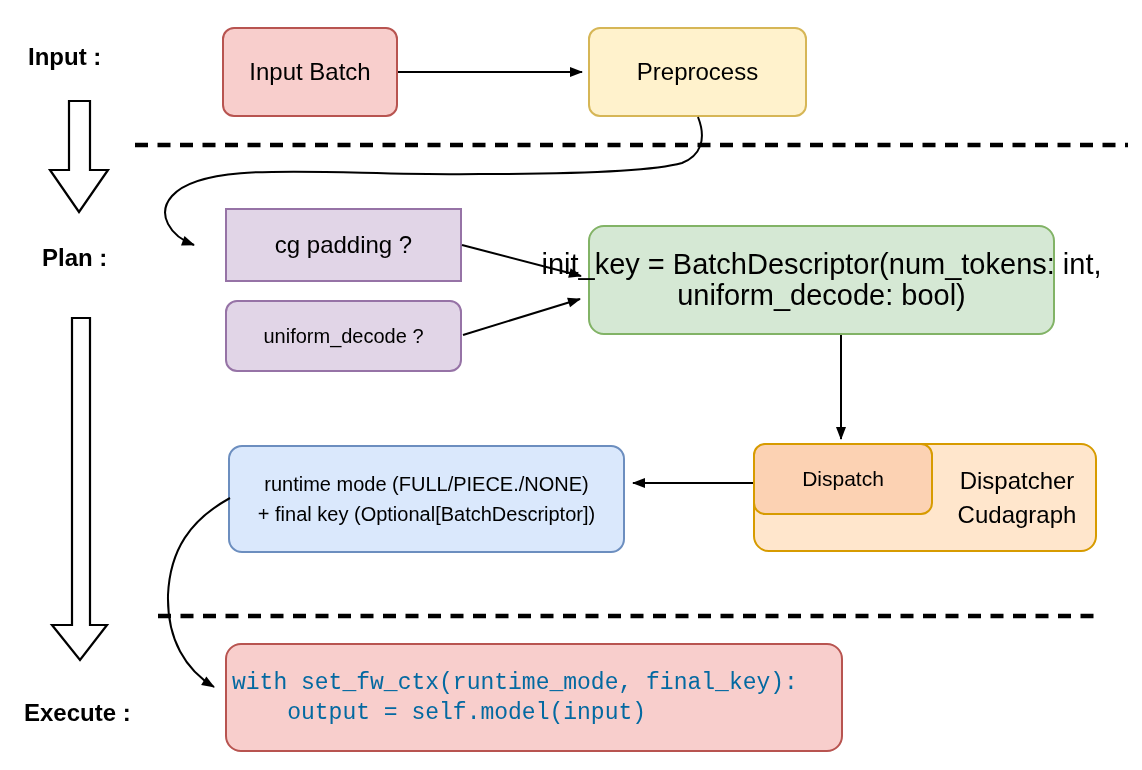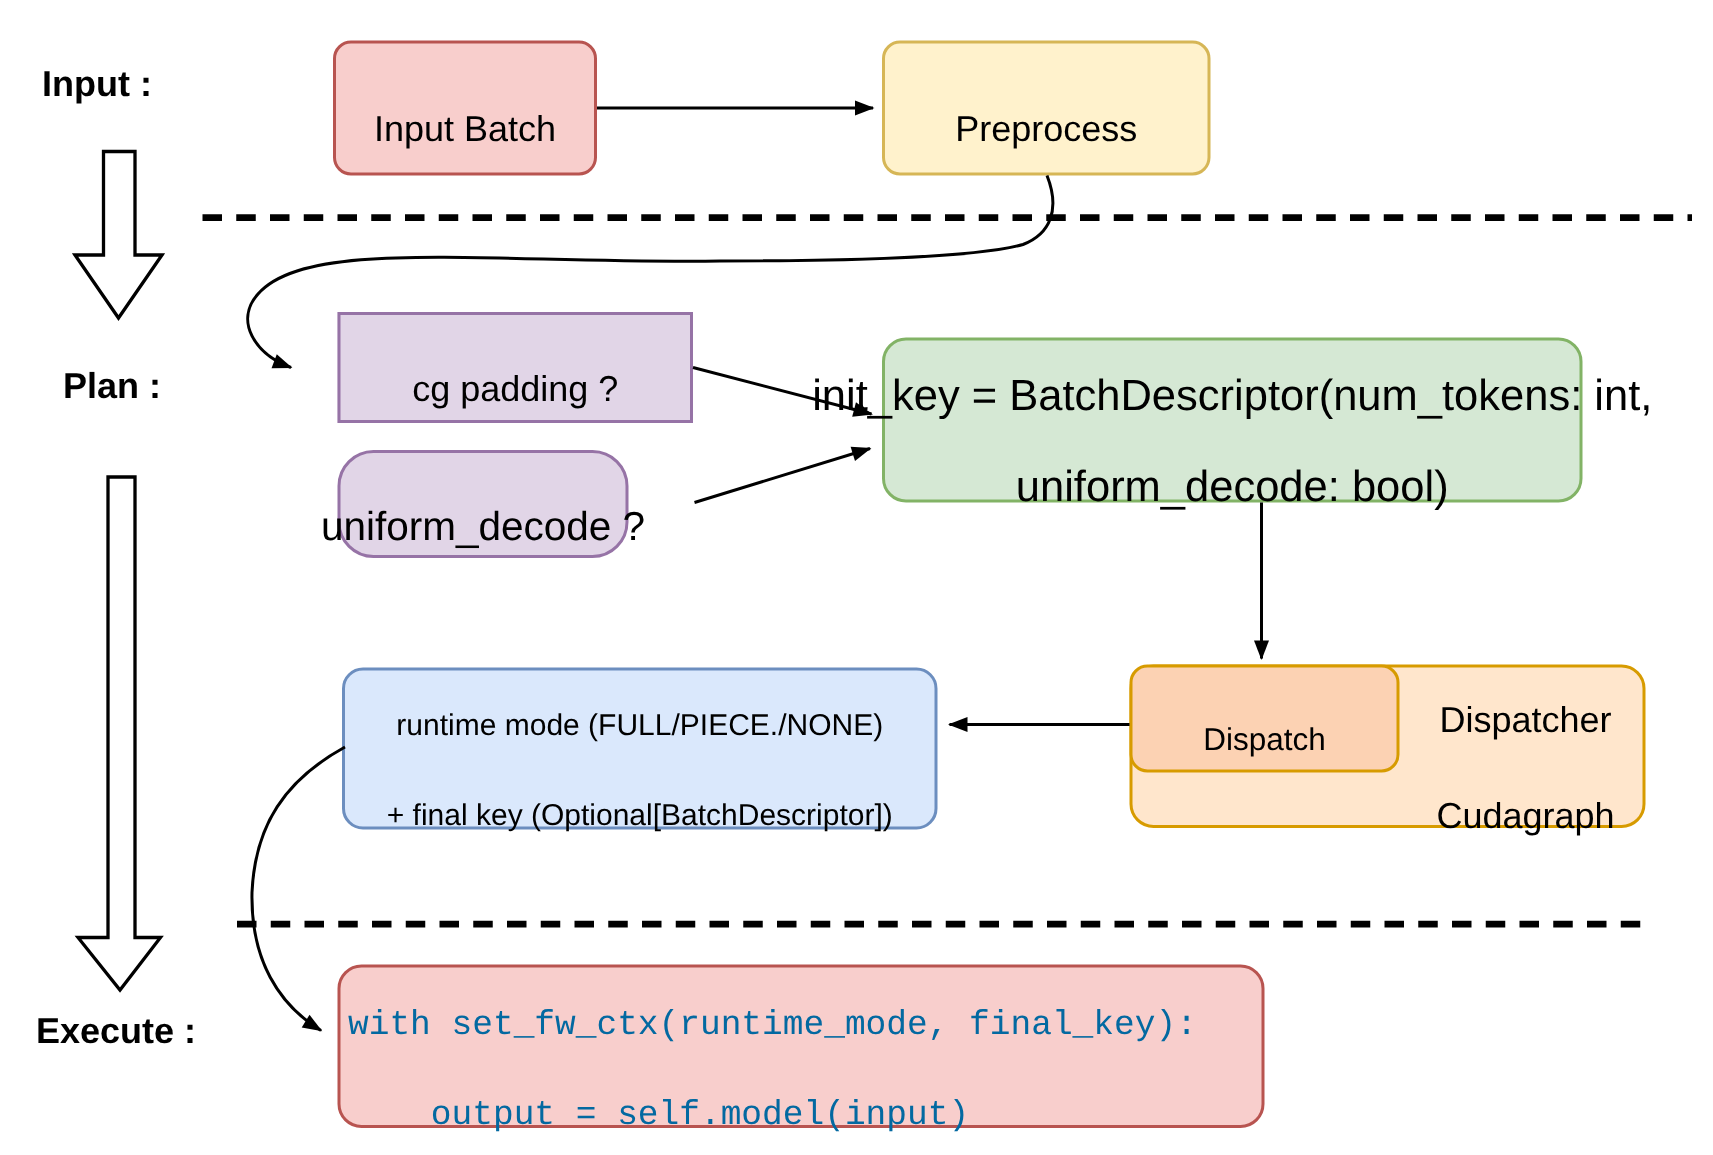--- a/index.html
+++ b/index.html
@@ -16,25 +16,25 @@
     line-height:34px;white-space:nowrap;
   }
   .node{
     position:absolute;
     box-sizing:border-box;
     border:2px solid #999;
     display:flex;flex-direction:column;
     align-items:center;justify-content:center;
     text-align:center;color:#000;
   }
-  .node .line{white-space:nowrap;margin-top:30px;}
+  .node .line{white-space:nowrap;}
   #input-batch{left:222px;top:27px;width:176px;height:90px;border-radius:12px;font-size:24px;}
   #preprocess{left:588px;top:27px;width:219px;height:90px;border-radius:12px;font-size:24px;}
   #cg-padding{left:225px;top:208px;width:237px;height:74px;border-radius:0;font-size:24px;}
-  #uniform-decode{left:225px;top:300px;width:194px;height:72px;border-radius:24px;font-size:27px;}
+  #uniform-decode{left:225px;top:300px;width:237px;height:72px;border-radius:12px;font-size:20px;}
   #init-key{left:588px;top:225px;width:467px;height:110px;border-radius:16px;font-size:29px;line-height:31px;}
   #cudagraph-outer{left:753px;top:443px;width:344px;height:109px;border-radius:16px;}
   #cudagraph-label{
     position:absolute;left:182px;top:0;width:160px;height:100%;
     display:flex;flex-direction:column;align-items:center;justify-content:center;
     font-size:24px;line-height:34px;color:#000;text-align:center;
   }
   #dispatch{left:753px;top:443px;width:180px;height:72px;border-radius:12px;font-size:21px;}
   #runtime-mode{left:228px;top:445px;width:397px;height:108px;border-radius:14px;font-size:20px;line-height:30px;}
   #execute-code{
@@ -50,21 +50,21 @@
   svg.edges .divider{stroke-width:4.5px;stroke-dasharray:13 9.5;}
   svg.edges .hollow{stroke-width:2.2px;fill:#fff;}
 </style>
 </head>
 <body>
 
 <div class="canvas">
 
   <div class="section-label" style="left:28px;top:40px;">Input :</div>
   <div class="section-label" style="left:42px;top:241px;">Plan :</div>
-  <div class="section-label" style="left:24px;top:671px;">Execute :</div>
+  <div class="section-label" style="left:24px;top:696px;">Execute :</div>
 
   <div class="node" id="input-batch" style="background-color: rgb(248, 206, 204); border-color: rgb(184, 84, 80);">
     <span class="line">Input Batch</span>
   </div>
 
   <div class="node" id="preprocess" style="background-color: rgb(255, 242, 204); border-color: rgb(214, 182, 86);">
     <span class="line">Preprocess</span>
   </div>
 
   <div class="node" id="cg-padding" style="background-color: rgb(225, 213, 231); border-color: rgb(150, 115, 166);">

